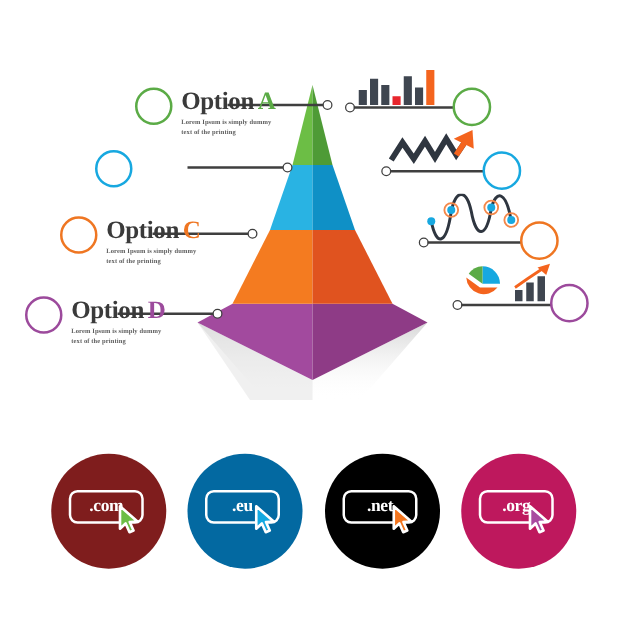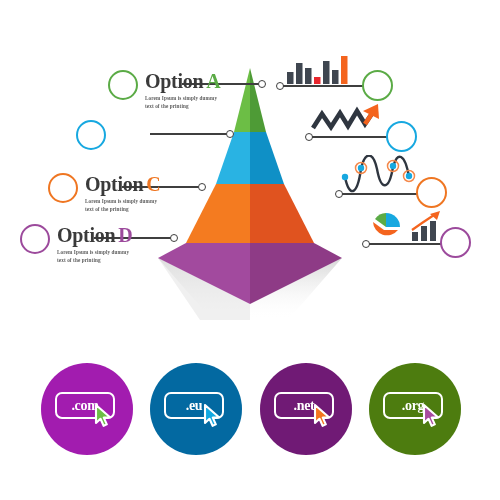--- a/index.html
+++ b/index.html
@@ -151,21 +151,21 @@
     </div>
     <div class="opt-text">
       <div class="opt-title">
         <span>Option</span><span class="ltr" style="color:#ef7622;">C</span>
       </div>
       <div class="opt-desc">Lorem Ipsum is simply dummy</div>
       <div class="opt-desc" style="margin-top:0;">text of the printing</div>
     </div>
   </div>
 
-  <div class="opt-row" style="left:20px; top:224px;">
+  <div class="opt-row" style="left:20px; top:237px;">
     <div class="conn" style="left:74px; width:78px;"></div>
     <div class="conn-end" style="left:150px;"></div>
     <div class="num-ring" style="color:#9c4a9c;">
       <div class="num-dot">04</div>
     </div>
     <div class="opt-text">
       <div class="opt-title">
         <span>Option</span><span class="ltr" style="color:#9c4a9c;">D</span>
       </div>
       <div class="opt-desc">Lorem Ipsum is simply dummy</div>
@@ -234,21 +234,21 @@
       <rect x="51" y="16" width="6" height="15" fill="#3f4650"></rect>
       <rect x="60" y="11" width="6" height="20" fill="#3f4650"></rect>
       <polyline points="42,20 52,13 64,5" fill="none" stroke="#f4641e" stroke-width="2.2"></polyline>
       <polygon points="70,1 67,10 60,4" fill="#f4641e"></polygon>
     </svg>
     <div class="pct-ring" style="color:#9c4a9c; left:78px; top:25px;">
       <div class="pct-dot">40%</div>
     </div>
   </div>
 
-  <div class="dom-circle" style="left:41px; top:363px; background:#a21caf;">
+  <div class="dom-circle" style="left:41px; top:363px; background:#7f1d1d;">
     <div class="dom-inner">
       <div class="dom-box">
         <span class="dom-label">.com</span>
       </div>
       <svg class="cursor-glyph" width="22" height="24" viewBox="0 0 22 24">
         <path d="M3,1 L3,19 L7.5,14.8 L10.6,21.8 L13.8,20.4 L10.8,13.6 L17,13.2 Z" fill="#6cbe45" stroke="#ffffff" stroke-width="2.1" stroke-linejoin="round"></path>
       </svg>
     </div>
   </div>
 
@@ -256,32 +256,32 @@
     <div class="dom-inner">
       <div class="dom-box">
         <span class="dom-label">.eu</span>
       </div>
       <svg class="cursor-glyph" width="22" height="24" viewBox="0 0 22 24">
         <path d="M3,1 L3,19 L7.5,14.8 L10.6,21.8 L13.8,20.4 L10.8,13.6 L17,13.2 Z" fill="#13a9e1" stroke="#ffffff" stroke-width="2.1" stroke-linejoin="round"></path>
       </svg>
     </div>
   </div>
 
-  <div class="dom-circle" style="left:260px; top:363px; background:#701a75;">
+  <div class="dom-circle" style="left:260px; top:363px; background:#000000;">
     <div class="dom-inner">
       <div class="dom-box">
         <span class="dom-label">.net</span>
       </div>
       <svg class="cursor-glyph" width="22" height="24" viewBox="0 0 22 24">
         <path d="M3,1 L3,19 L7.5,14.8 L10.6,21.8 L13.8,20.4 L10.8,13.6 L17,13.2 Z" fill="#f4761f" stroke="#ffffff" stroke-width="2.1" stroke-linejoin="round"></path>
       </svg>
     </div>
   </div>
 
-  <div class="dom-circle" style="left:369px; top:363px; background:#4d7c0f;">
+  <div class="dom-circle" style="left:369px; top:363px; background:#be185d;">
     <div class="dom-inner">
       <div class="dom-box">
         <span class="dom-label">.org</span>
       </div>
       <svg class="cursor-glyph" width="22" height="24" viewBox="0 0 22 24">
         <path d="M3,1 L3,19 L7.5,14.8 L10.6,21.8 L13.8,20.4 L10.8,13.6 L17,13.2 Z" fill="#a94ba0" stroke="#ffffff" stroke-width="2.1" stroke-linejoin="round"></path>
       </svg>
     </div>
   </div>
 

